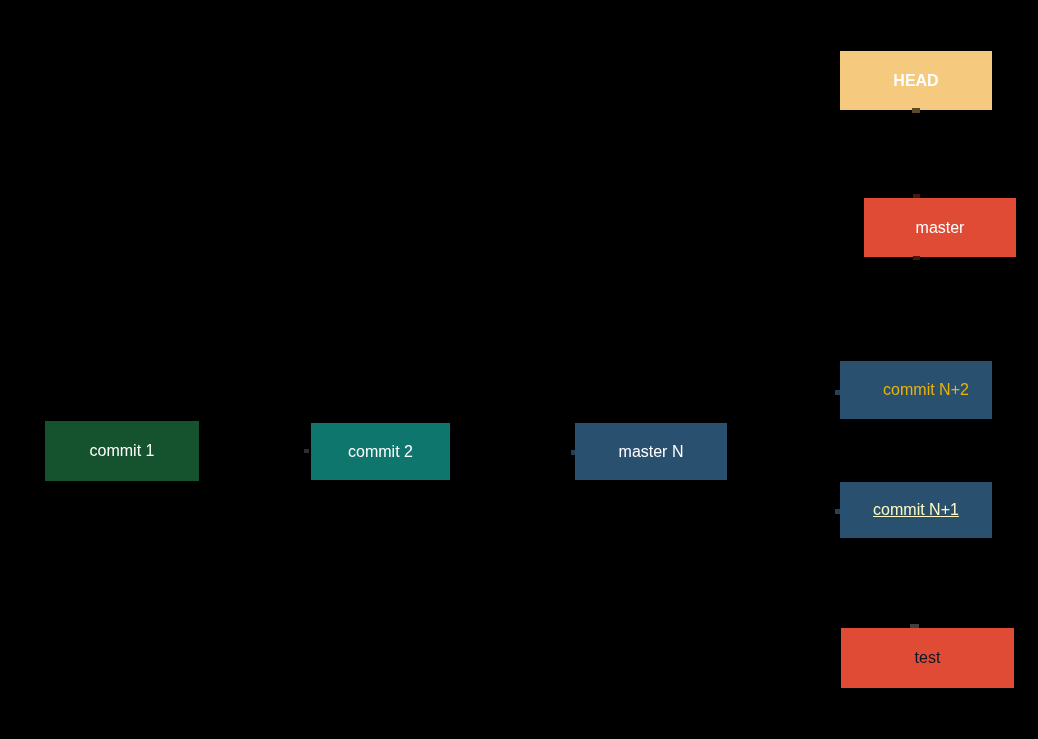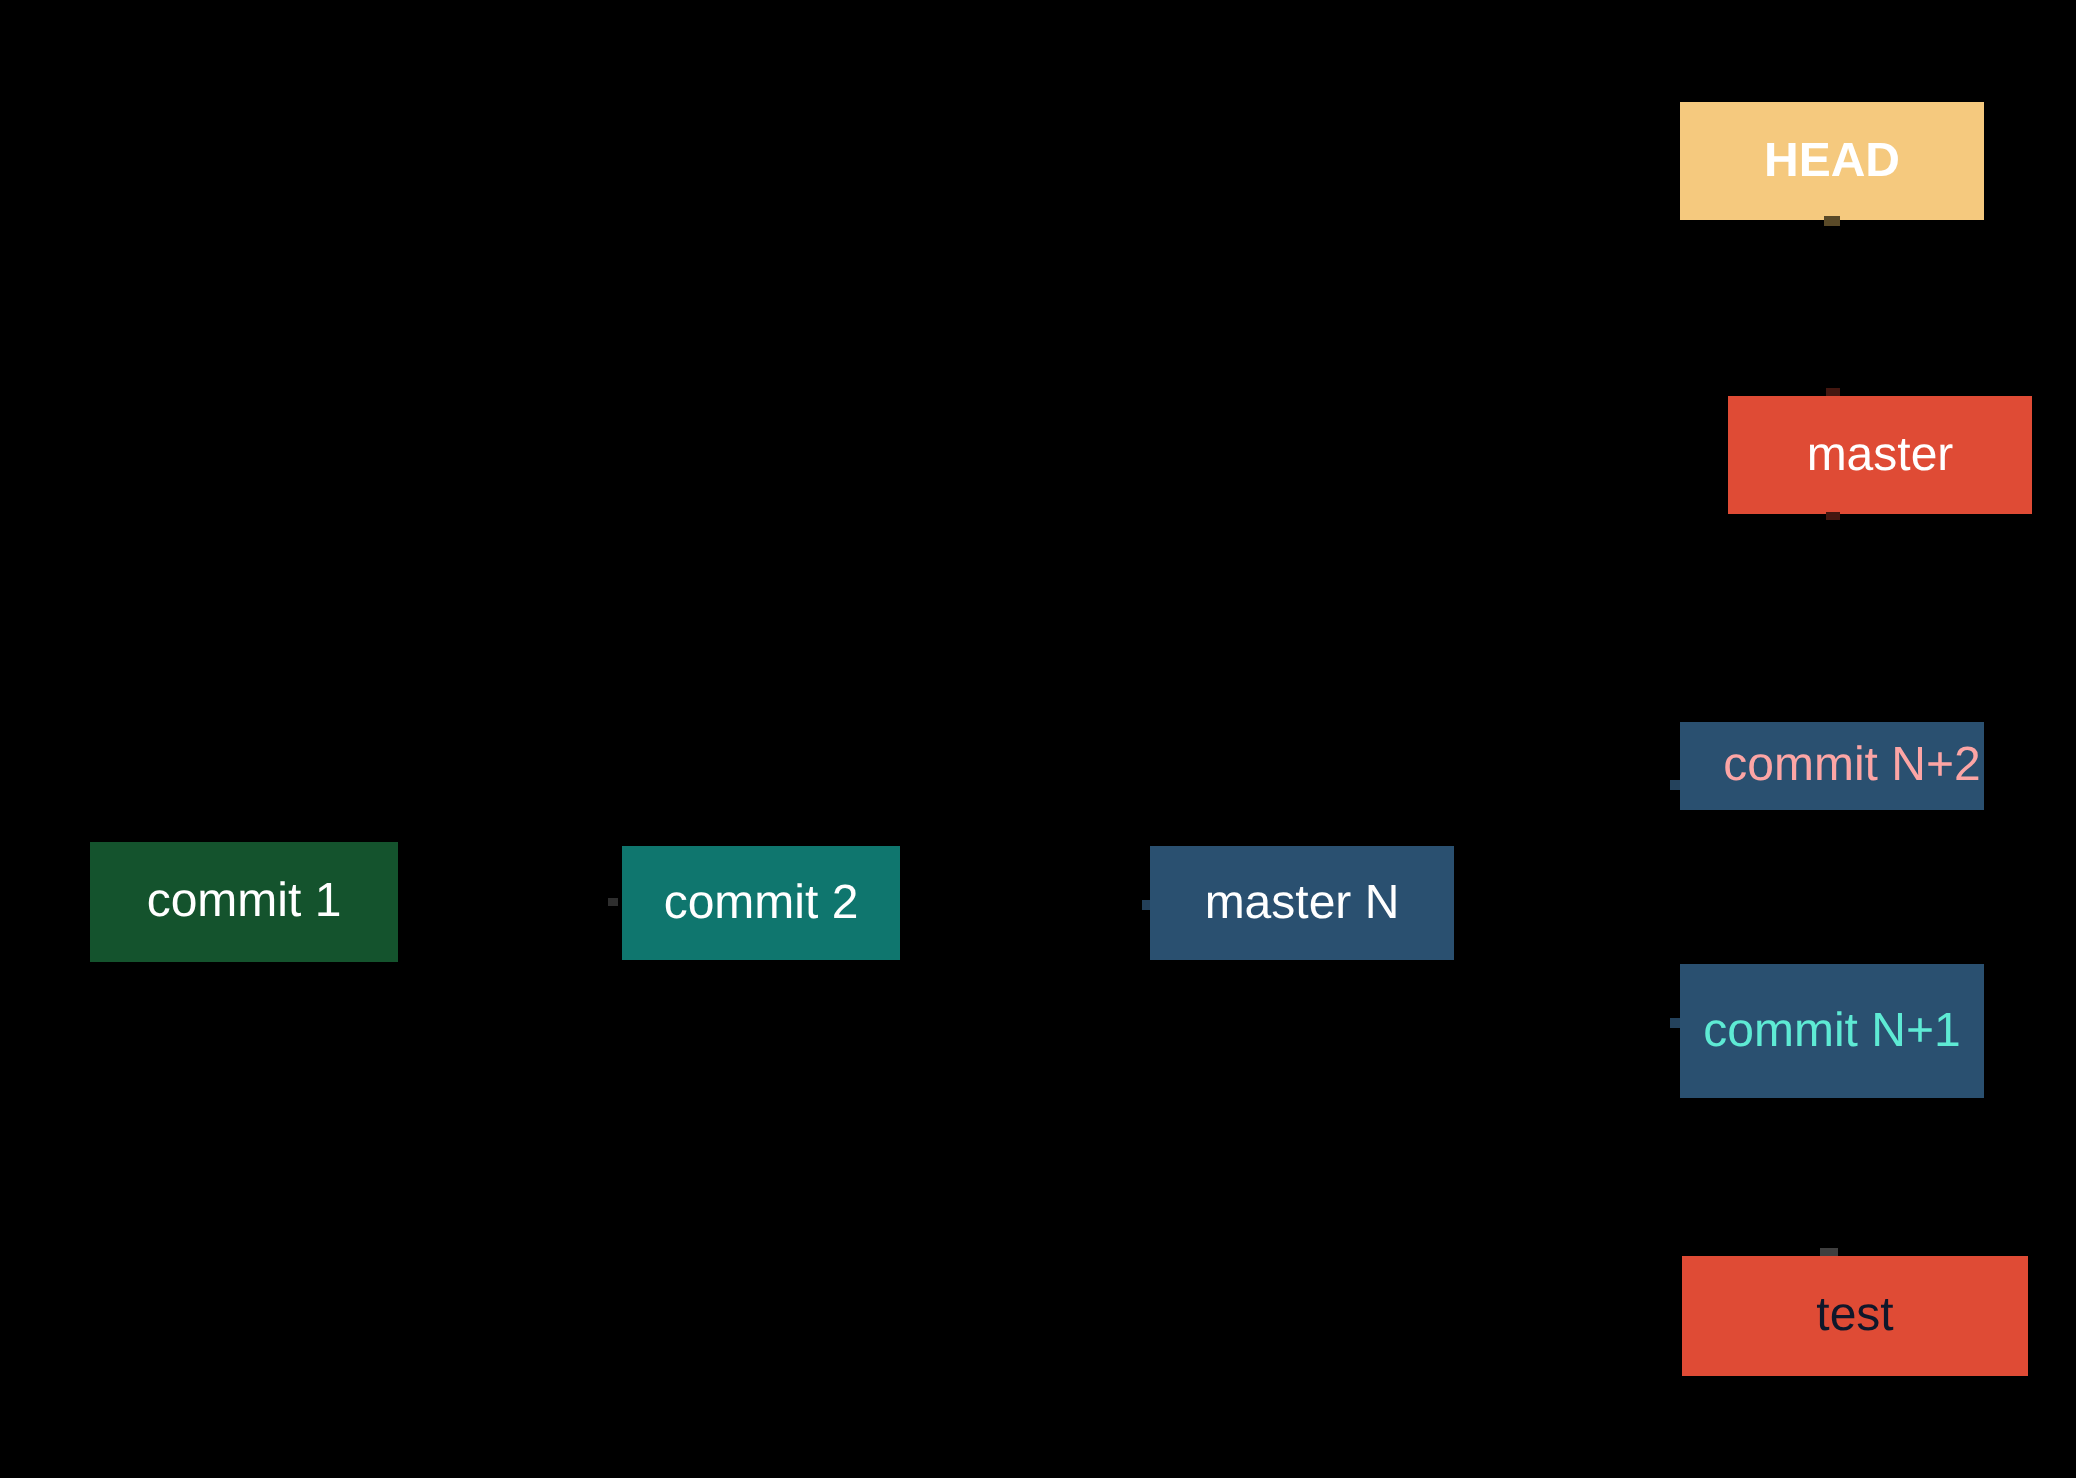--- a/index.html
+++ b/index.html
@@ -10,45 +10,45 @@
   .canvas {
     position: relative;
     overflow: hidden;
     font-family: "Liberation Sans", sans-serif;
   }
   .node {
     position: absolute;
     display: flex;
     align-items: center;
     justify-content: center;
-    font-size: 24px;
+    font-size: 16px;
     line-height: 1;
     white-space: nowrap;
     box-sizing: border-box;
   }
   .node.bold { font-weight: bold; }
   .artifact {
     position: absolute;
   }
 </style>
 </head>
 <body>
 
 <div class="canvas" style="width: 1038px; height: 739px; background: rgb(0, 0, 0);">
   <div id="nodes-layer">
       <div class="node bold" style="left: 840px; top: 51px; width: 152px; height: 59px; background: rgb(245, 201, 126); color: rgb(255, 255, 255);">
         <span>HEAD</span>
       </div>
       <div class="node" style="left: 864px; top: 198px; width: 152px; height: 59px; background: rgb(223, 75, 53); color: rgb(255, 255, 255);">
         <span>master</span>
       </div>
-      <div class="node" style="left: 840px; top: 361px; width: 152px; height: 44px; background: rgb(42, 80, 112); color: #fca5a5; padding-left: 20px;">
+      <div class="node" style="left: 840px; top: 361px; width: 152px; height: 58px; background: rgb(42, 80, 112); color: #eab308; padding-left: 20px;">
         <span>commit N+2</span>
       </div>
-      <div class="node" style="left: 840px; top: 482px; width: 152px; height: 67px; background: rgb(42, 80, 112); color: #5eead4;">
+      <div class="node" style="left: 840px; top: 482px; width: 152px; height: 56px; background: rgb(42, 80, 112); color: #fef9c3; text-decoration: underline;">
         <span>commit N+1</span>
       </div>
       <div class="node" style="left: 841px; top: 628px; width: 173px; height: 60px; background: rgb(223, 75, 53); color: #0f172a;">
         <span>test</span>
       </div>
       <div class="node" style="left: 45px; top: 421px; width: 154px; height: 60px; background: #14532d; color: rgb(255, 255, 255);">
         <span>commit 1</span>
       </div>
       <div class="node" style="left: 311px; top: 423px; width: 139px; height: 57px; background: #0f766e; color: rgb(255, 255, 255);">
         <span>commit 2</span>

